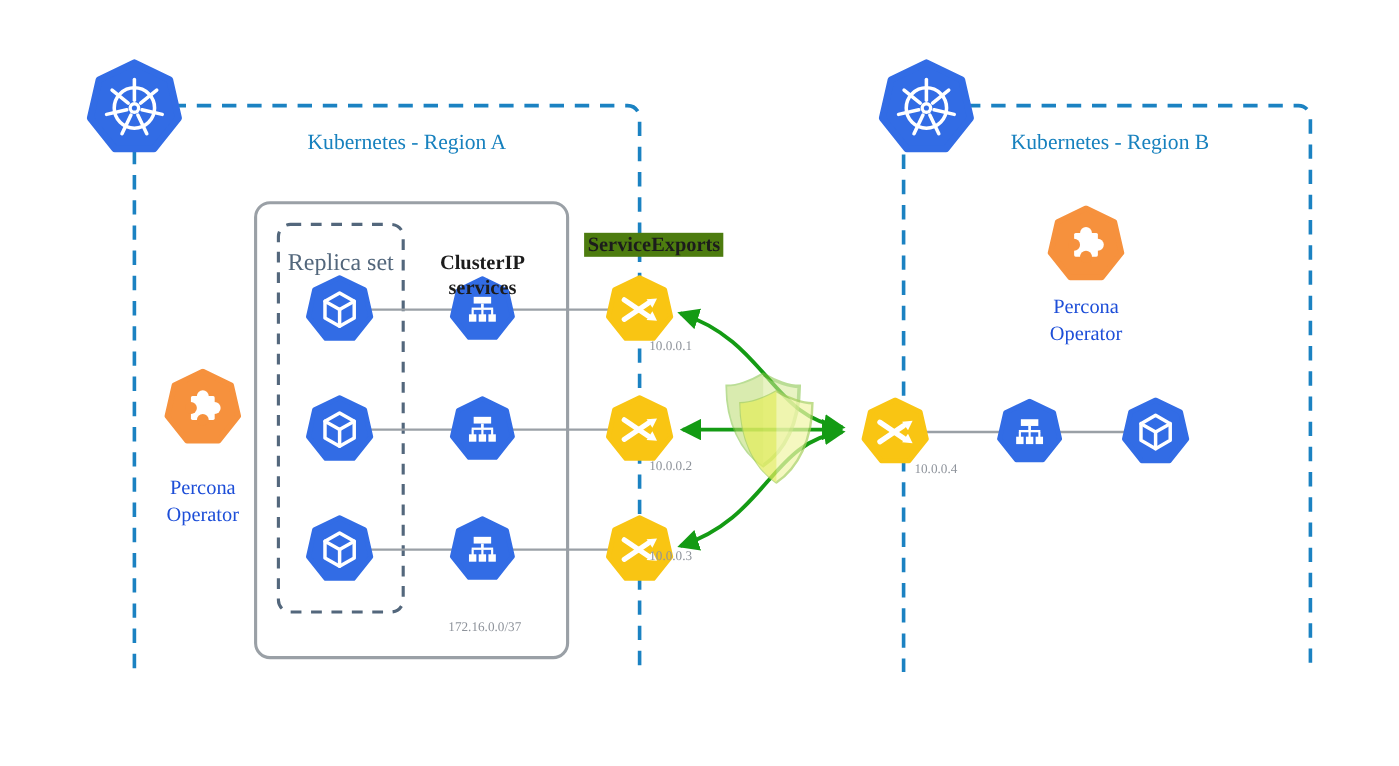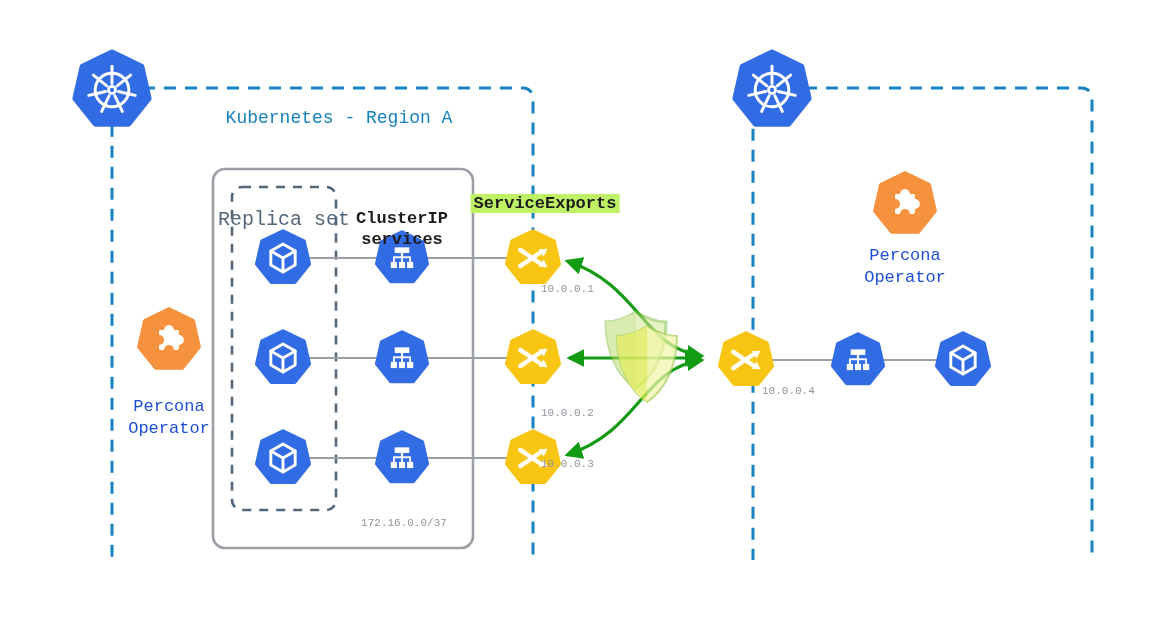--- a/index.html
+++ b/index.html
@@ -1,26 +1,26 @@
 <!DOCTYPE html>
 <html style="--kubernetes-blue: #326CE5; --export-yellow: #F9C513; --operator-orange: #F6913D; --region-border-blue: #1B82C2; --title-blue: #1781BE; --arrow-green: #149B14; --container-gray: #9AA0A6; --replica-border-slate: #53677C; --ip-gray: #8E939B; --shield-green: #82C341; --shield-yellow: #EDF163;"><head>
 <meta charset="utf-8">
 <style>
   html,body{margin:0;padding:0;background:#fff;}
   .canvas{
     position:relative;width:1166px;height:560px;background:#fff;overflow:hidden;
-    font-family:Liberation Mono, monospace;
+    font-family:Liberation Serif, serif;
   }
   .scene{position:absolute;left:0;top:0;}
   .label{position:absolute;white-space:nowrap;}
   .centered{transform:translateX(-50%);text-align:center;}
   .region-title{font-size:18px;color:var(--title-blue,#1781BE);}
   .bold-label{font-size:17px;font-weight:bold;color:#1c1c1c;}
   .wrap{white-space:normal;line-height:21px;margin-top:28px;}
-  .white-bg{background:#bef264;padding:0 3px;}
+  .white-bg{background:#4d7c0f;padding:0 3px;}
   .slate-label{font-size:20px;color:var(--replica-border-slate,#53677C);}
   .ip-label{font-size:11px;color:var(--ip-gray,#8E939B);}
   .operator-label{font-size:17px;color:#1d4ed8;line-height:22px;white-space:normal;width:94px;}
   
   .region-border{fill:none;stroke:var(--region-border-blue,#1B82C2);stroke-width:3;stroke-dasharray:12 9;}
   .container-box{fill:none;stroke:var(--container-gray,#9AA0A6);stroke-width:2.6;}
   .replica-box{fill:none;stroke:var(--replica-border-slate,#53677C);stroke-width:2.6;stroke-dasharray:9 8;}
   .connector{stroke:#9AA0A6;stroke-width:2;}
   .green-arrow{fill:none;stroke:var(--arrow-green,#149B14);stroke-width:3.2;
                marker-start:url(#ah-start);marker-end:url(#ah-end);}
@@ -151,29 +151,30 @@
     <use href="#sym-exp" x="504" y="429" width="58" height="58"></use>
 
     <use href="#sym-k8s" x="731" y="49" width="82" height="82"></use>
     <use href="#sym-op" x="872" y="171" width="66" height="66"></use>
     <use href="#sym-exp" x="717" y="331" width="58" height="58"></use>
     <use href="#sym-svc" x="830" y="332" width="56" height="56"></use>
     <use href="#sym-pod" x="934" y="331" width="58" height="58"></use>
   </svg>
 
   <div class="label centered region-title" style="left:339px;top:108px;">Kubernetes - Region A</div>
+  <div class="label centered region-title" style="left:925px;top:108px;">Kubernetes - Region B</div>
 
   <div class="label centered slate-label" style="left:284px;top:208px;">Replica set</div>
 
   <div class="label centered bold-label wrap" style="left:402px;top:180px;width:100px;">ClusterIP services</div>
 
   <div class="label centered bold-label white-bg" style="left:545px;top:194px;">ServiceExports</div>
 
   <div class="label ip-label" style="left:541px;top:283px;">10.0.0.1</div>
-  <div class="label ip-label" style="left:541px;top:383px;margin-top:24px;">10.0.0.2</div>
+  <div class="label ip-label" style="left:541px;top:383px;">10.0.0.2</div>
   <div class="label ip-label" style="left:541px;top:458px;">10.0.0.3</div>
 
   <div class="label centered ip-label" style="left:404px;top:517px;">172.16.0.0/37</div>
 
   <div class="label centered operator-label" style="left:169px;top:396px;">Percona Operator</div>
 
   <div class="label centered operator-label" style="left:905px;top:245px;">Percona Operator</div>
 
   <div class="label ip-label" style="left:762px;top:385px;">10.0.0.4</div>
 

